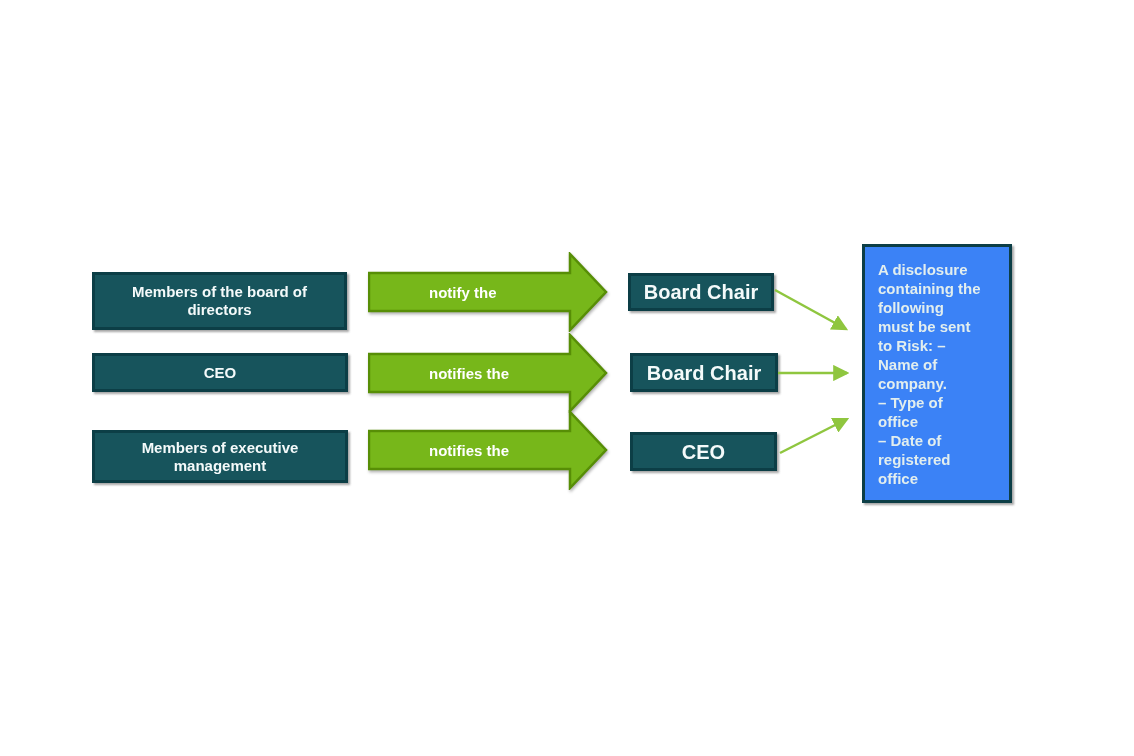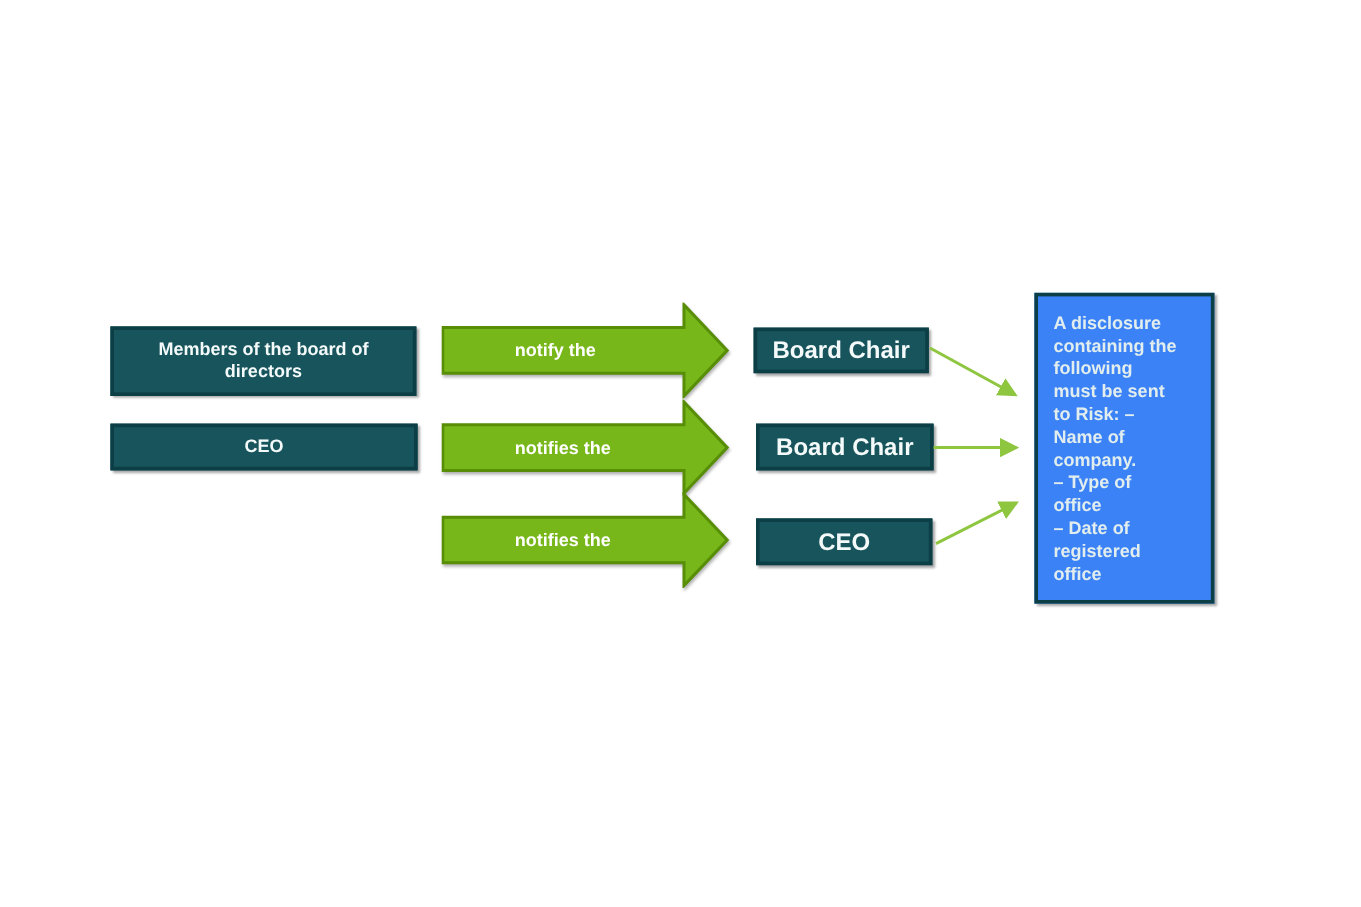--- a/index.html
+++ b/index.html
@@ -107,20 +107,23 @@
   <div class="block-arrow" style="left:368px; top:333px;">
     <svg width="240" height="80" viewBox="0 0 240 80">
       <polygon points="1,21 202,21 202,2 238,40 202,78 202,59 1,59" fill="#77b71a" stroke="#578e06" stroke-width="2.5"></polygon>
     </svg>
     <div class="arrow-label">notifies the</div>
   </div>
   <div class="node target" style="left:630px; top:353px; width:148px; height:39px;">
     <span>Board Chair</span>
   </div>
 
+  <div class="node source" style="left:92px; top:430px; width:256px; height:53px;">
+    <span>Members of executive management</span>
+  </div>
   <div class="block-arrow" style="left:368px; top:410px;">
     <svg width="240" height="80" viewBox="0 0 240 80">
       <polygon points="1,21 202,21 202,2 238,40 202,78 202,59 1,59" fill="#77b71a" stroke="#578e06" stroke-width="2.5"></polygon>
     </svg>
     <div class="arrow-label">notifies the</div>
   </div>
   <div class="node target" style="left:630px; top:432px; width:147px; height:39px;">
     <span>CEO</span>
   </div>
 

